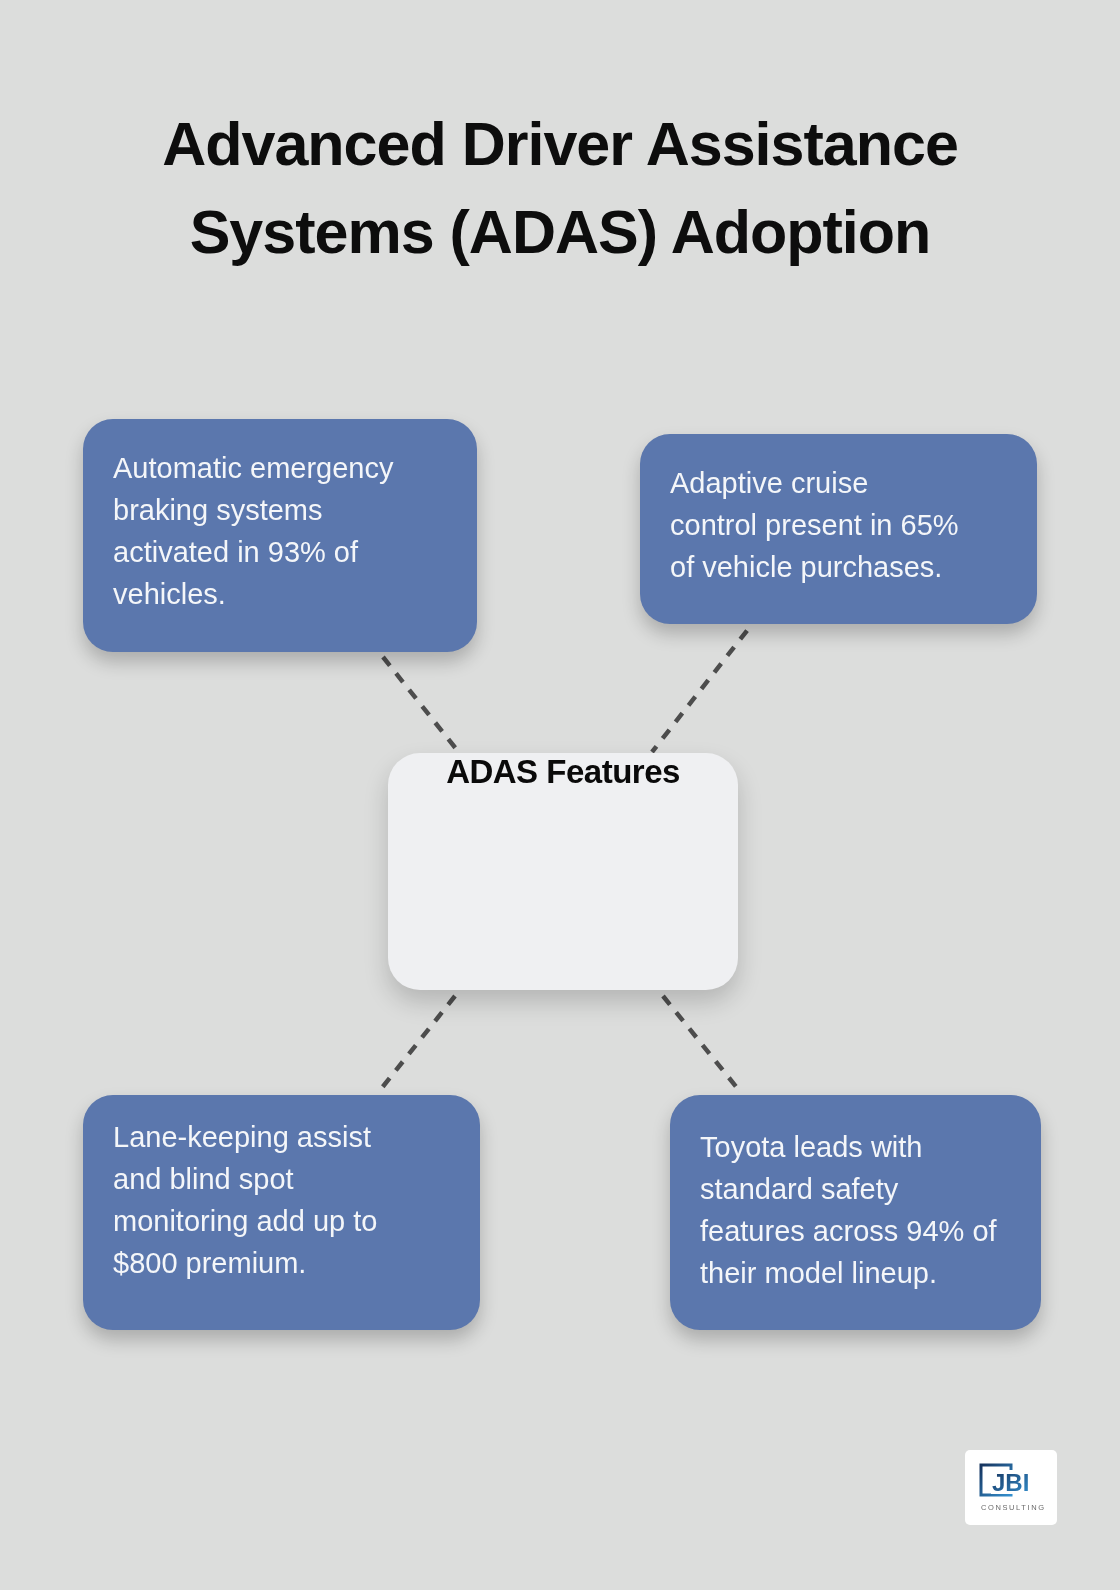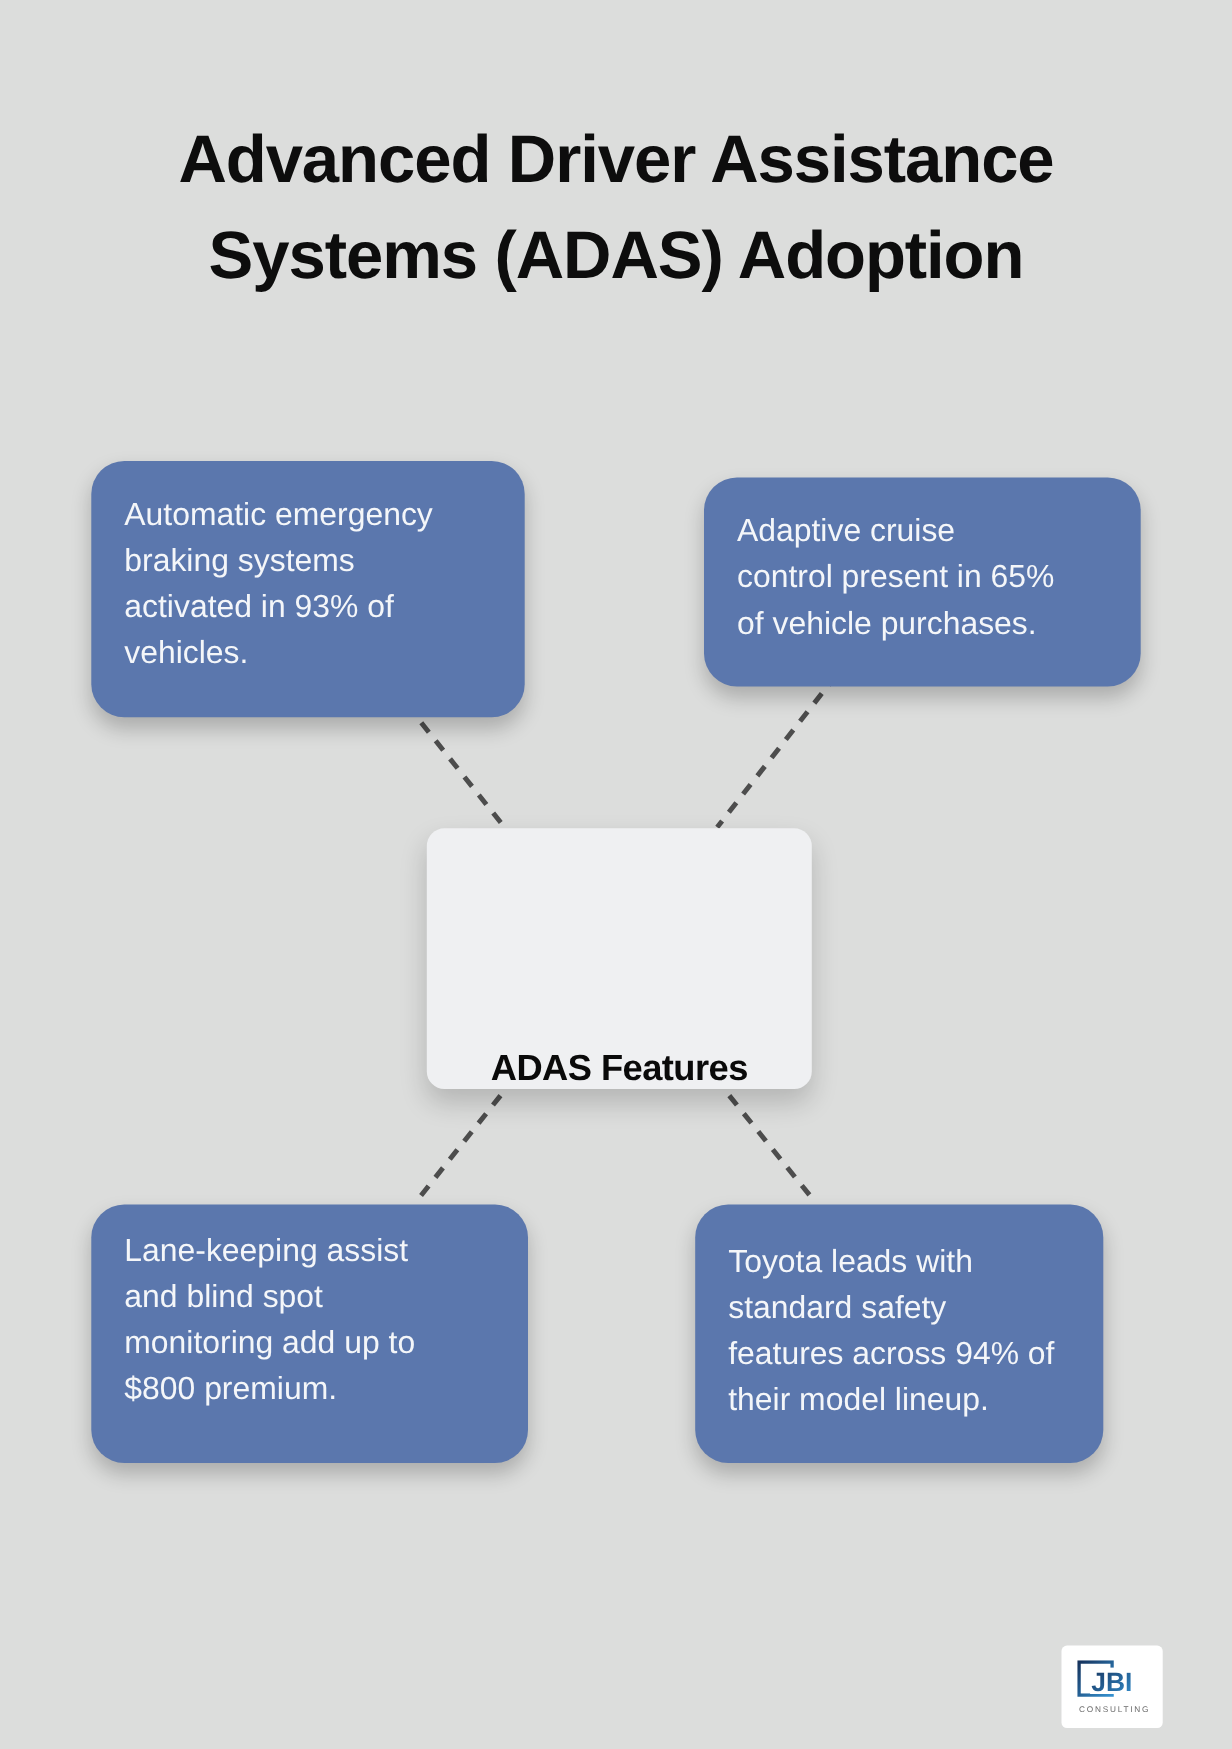--- a/index.html
+++ b/index.html
@@ -48,39 +48,39 @@
     border-radius:30px;
     color:var(--fact-text);
     font-size:29px;
     line-height:42px;
     padding:28px 26px 0 30px;
     box-shadow:0 10px 18px rgba(0,0,0,0.22);
   }
   .fact-tl{left:83px;top:419px;width:394px;height:233px;}
   .fact-tr{left:640px;top:434px;width:397px;height:190px;}
   .fact-bl{left:83px;top:1095px;width:397px;height:235px;padding-top:21px;}
-  .fact-br{left:632px;top:1095px;width:371px;height:235px;padding-top:31px;}
+  .fact-br{left:670px;top:1095px;width:371px;height:235px;padding-top:31px;}
   .center-node{
     position:absolute;
     left:388px;top:753px;
     width:350px;height:237px;
     background:var(--center-box);
-    border-radius:16px;
+    border-radius:32px;
     box-shadow:0 12px 24px rgba(0,0,0,0.18);
-    display:flex;align-items:flex-end;justify-content:center;
+    display:flex;align-items:flex-start;justify-content:center;
   }
   .center-node .label{
     font-size:33px;
     font-weight:700;
     color:#0a0a0a;
     letter-spacing:-0.5px;
   }
   .logo-card{
     position:absolute;
-    left:965px;top:1496px;
+    left:965px;top:1450px;
     width:92px;height:75px;
     background:#ffffff;
     border-radius:5px;
     display:flex;align-items:center;justify-content:center;
   }
 </style>
 </head>
 <body>
 
 <div class="page">

